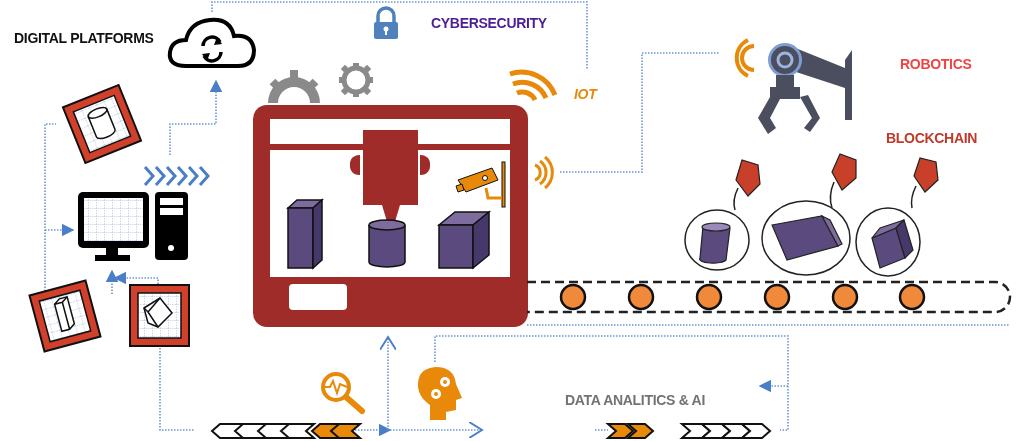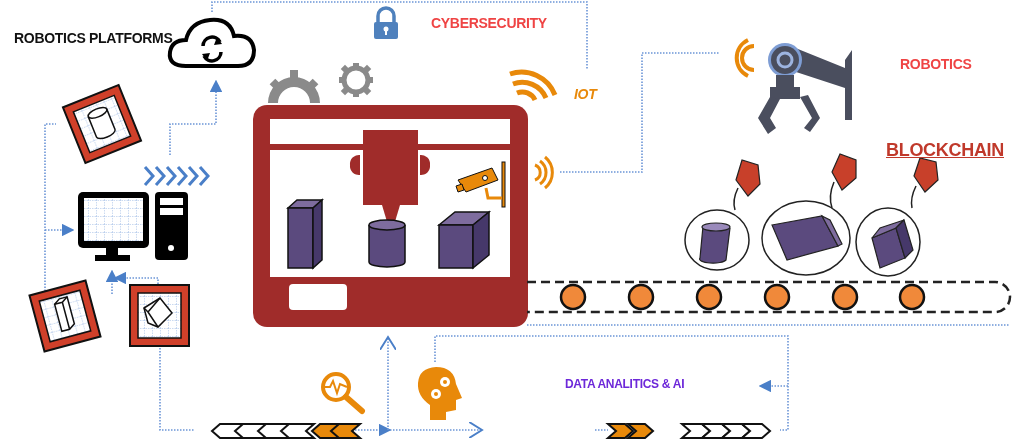--- a/index.html
+++ b/index.html
@@ -1,24 +1,24 @@
 <!DOCTYPE html>
 <html><head>
 <meta charset="utf-8">
 <style>
   html,body{margin:0;padding:0;background:#ffffff;}
   body{width:1024px;height:441px;overflow:hidden;position:relative;font-family:"Liberation Sans",sans-serif;}
   svg{position:absolute;left:0;top:0;}
   .lbl{position:absolute;font-family:"Liberation Sans",sans-serif;font-weight:bold;white-space:nowrap;letter-spacing:-0.3px;}
   .lbl-digital{left:14px;top:30px;font-size:14px;color:#111111;}
-  .lbl-cyber{left:431px;top:15px;font-size:14px;color:#ef4444;}
+  .lbl-cyber{left:431px;top:15px;font-size:14px;color:#4c1d95;}
   .lbl-iot{left:574px;top:86px;font-size:14px;color:#e8890a;font-style:italic;}
   .lbl-robotics{left:900px;top:56px;font-size:14px;color:#ef4444;}
-  .lbl-blockchain{left:886px;top:140px;font-size:18px;color:#c0392b;text-decoration:underline;}
-  .lbl-data{left:565px;top:377px;font-size:12px;color:#6d28d9;}
+  .lbl-blockchain{left:886px;top:130px;font-size:14px;color:#c0392b;}
+  .lbl-data{left:565px;top:392px;font-size:14px;color:#737373;}
 </style>
 </head>
 <body>
 
 <svg width="1024" height="441" viewBox="0 0 1024 441">
   <defs>
     <pattern id="grid" width="8" height="8" patternUnits="userSpaceOnUse">
       <rect width="8" height="8" fill="#ffffff"></rect>
       <path d="M8 0 L0 0 0 8" fill="none" stroke="#7da3dc" stroke-width="0.8" stroke-dasharray="1.5,1"></path>
     </pattern>
@@ -242,18 +242,18 @@
   <g stroke="#111" stroke-width="2">
     <path d="M608 424 L625 424 L633 431 L625 438 L608 438 L616 431 Z" fill="#e8890a"></path>
     <path d="M628 424 L645 424 L653 431 L645 438 L628 438 L636 431 Z" fill="#e8890a"></path>
     <path d="M682 424 L702 424 L710 431 L702 438 L682 438 L690 431 Z" fill="#fff"></path>
     <path d="M702 424 L722 424 L730 431 L722 438 L702 438 L710 431 Z" fill="#fff"></path>
     <path d="M722 424 L742 424 L750 431 L742 438 L722 438 L730 431 Z" fill="#fff"></path>
     <path d="M742 424 L762 424 L770 431 L762 438 L742 438 L750 431 Z" fill="#fff"></path>
   </g>
 </svg>
 
-<div class="lbl lbl-digital">ROBOTICS PLATFORMS</div>
+<div class="lbl lbl-digital">DIGITAL PLATFORMS</div>
 <div class="lbl lbl-cyber">CYBERSECURITY</div>
 <div class="lbl lbl-iot">IOT</div>
 <div class="lbl lbl-robotics">ROBOTICS</div>
 <div class="lbl lbl-blockchain">BLOCKCHAIN</div>
 <div class="lbl lbl-data">DATA ANALITICS &amp; AI</div>
 
 </body></html>

